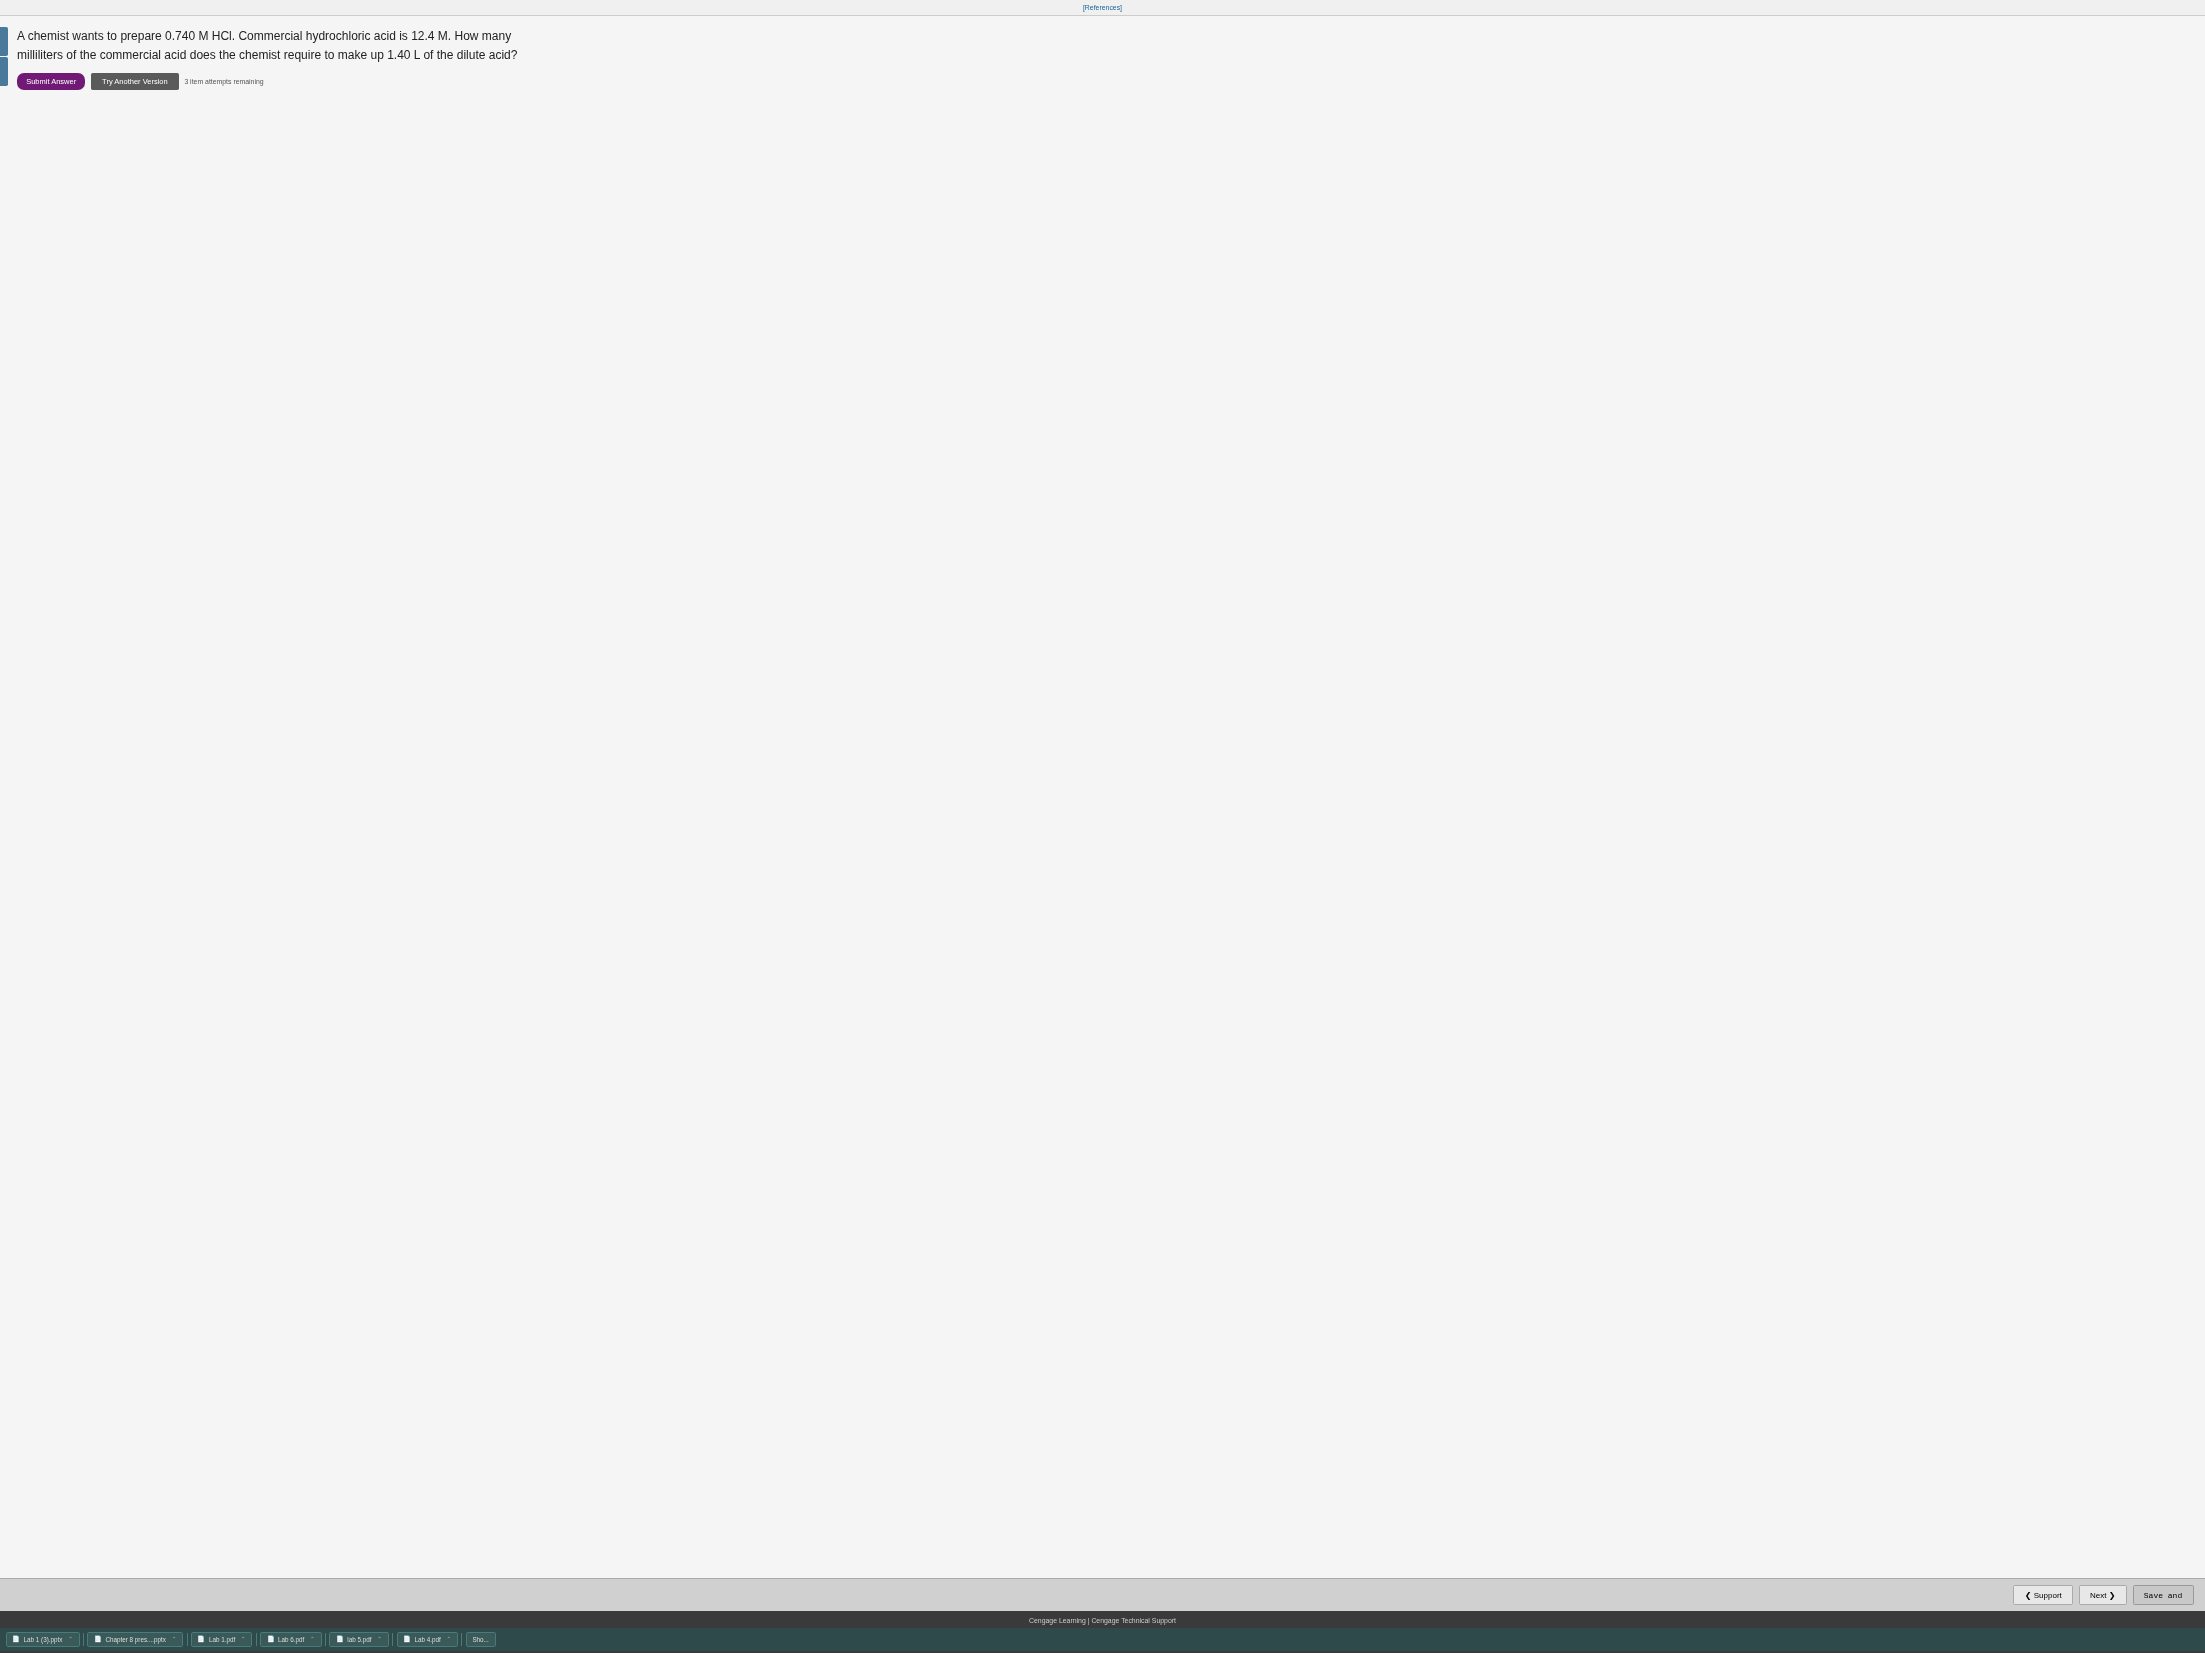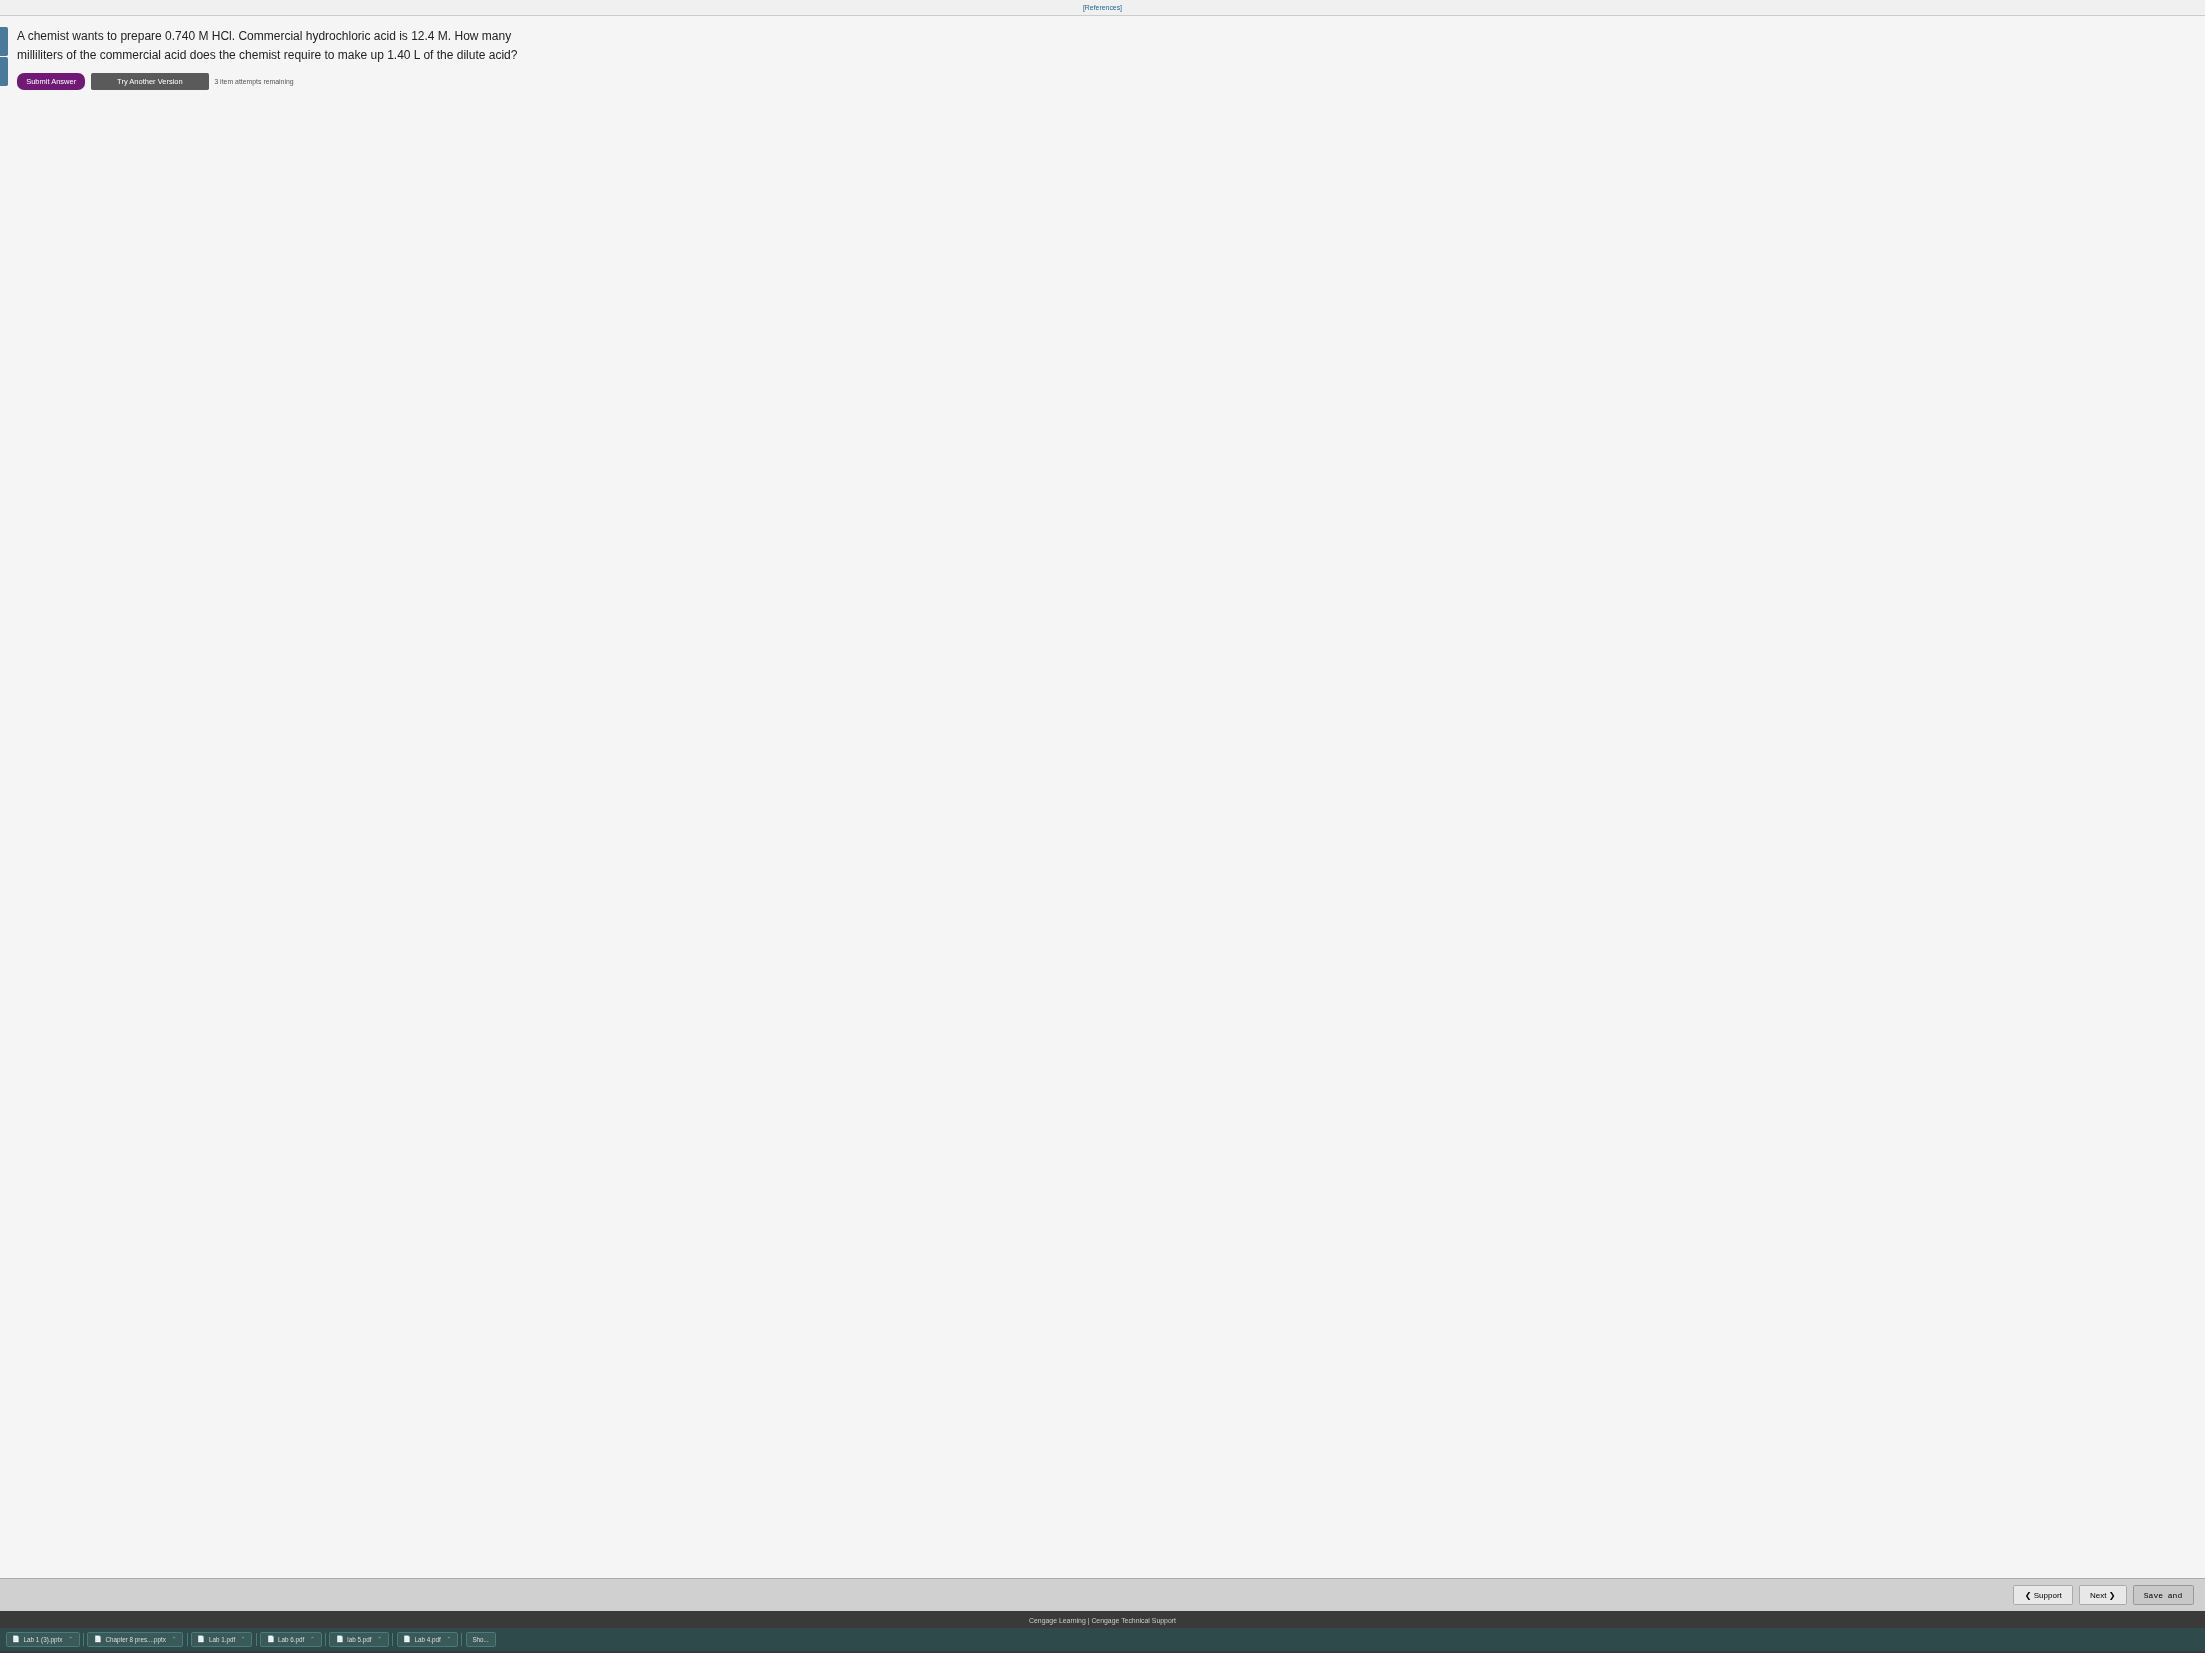--- a/index.html
+++ b/index.html
@@ -82,21 +82,21 @@
       padding: 4px 9.2px;
       font-size: 7.5px;
       cursor: pointer;
       border-radius: 7px;
     }
 
     .btn-try {
       background: #5a5a5a;
       color: #fff;
       border: none;
-      padding: 4px 26px;
+      padding: 4px 11px;
       font-size: 7.5px;
       cursor: pointer;
       border-radius: 1.7px;
     }
 
     .attempts-text {
       font-size: 6.9px;
       color: #555;
     }
 

